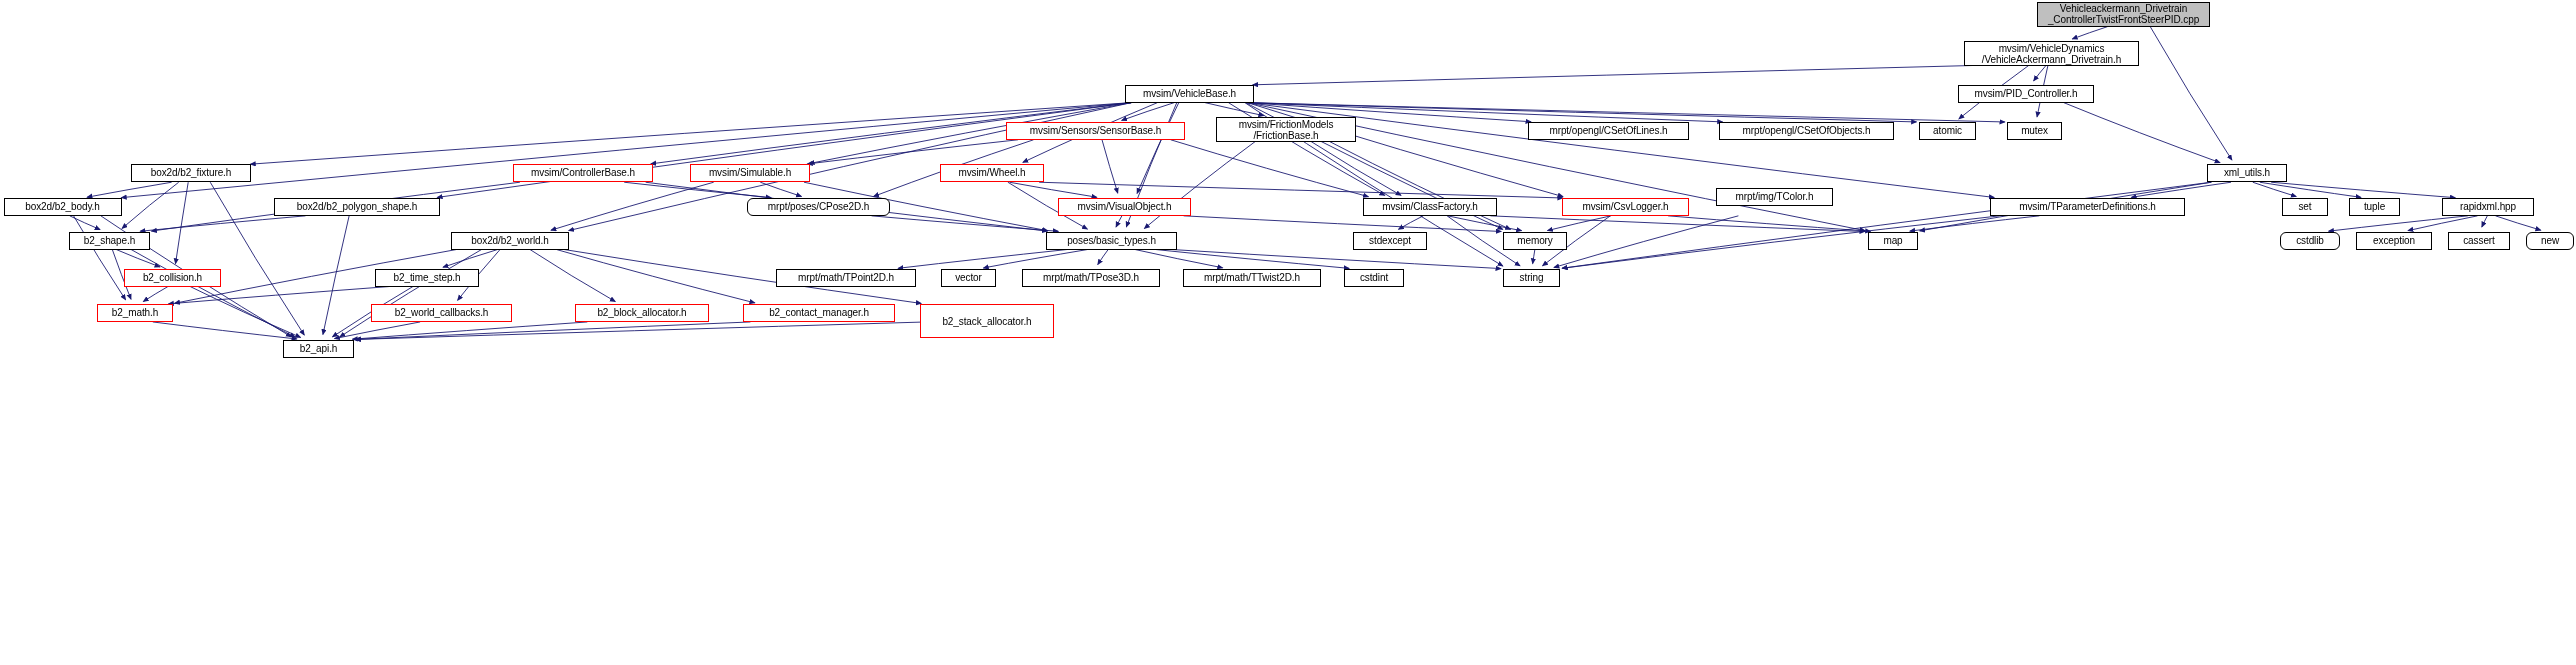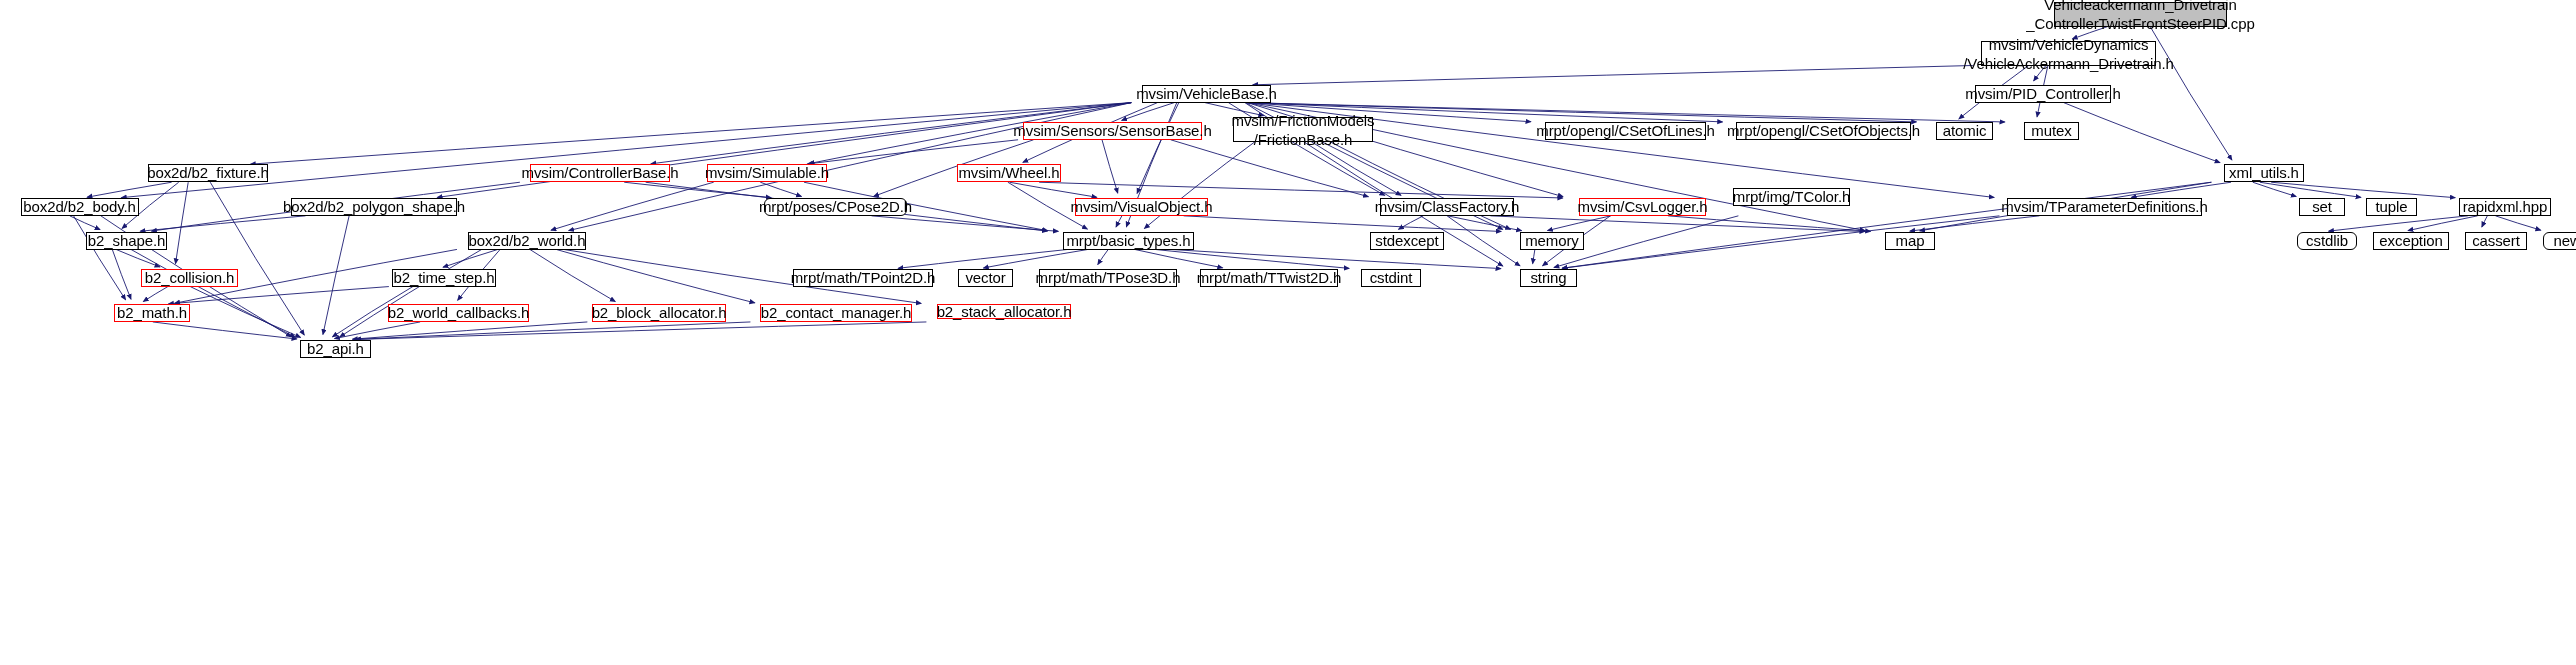--- a/index.html
+++ b/index.html
@@ -22,29 +22,28 @@
     width: 2576px;
     height: 666px;
     pointer-events: none;
   }
   .node {
     position: absolute;
     box-sizing: border-box;
     border: 0.9px solid #000000;
     background: #ffffff;
     color: #000000;
-    font-size: 15px;
-    line-height: 19px;
+    font-size: 10px;
+    line-height: 11px;
     text-align: center;
     display: flex;
     align-items: center;
     justify-content: center;
     white-space: pre;
     letter-spacing: -0.1px;
-    margin-left: 17px;
   }
   .node.red {
     border-color: #ff0000;
   }
   .node.root {
     background: #bfbfbf;
     border-color: #000000;
   }
 </style>
 </head>
@@ -184,36 +183,36 @@
     <div class="node red" style="left: 1058px; top: 198px; width: 133px; height: 17.7px;">mvsim/VisualObject.h</div>
     <div class="node" style="left: 1363px; top: 198px; width: 134px; height: 17.7px;">mvsim/ClassFactory.h</div>
     <div class="node red" style="left: 1562px; top: 198px; width: 127px; height: 17.7px;">mvsim/CsvLogger.h</div>
     <div class="node" style="left: 1716px; top: 188px; width: 117px; height: 17.7px;">mrpt/img/TColor.h</div>
     <div class="node" style="left: 1990px; top: 198px; width: 195px; height: 17.7px;">mvsim/TParameterDefinitions.h</div>
     <div class="node" style="left: 2282px; top: 198px; width: 46px; height: 17.7px;">set</div>
     <div class="node" style="left: 2349px; top: 198px; width: 51px; height: 17.7px;">tuple</div>
     <div class="node" style="left: 2442px; top: 198px; width: 92px; height: 17.7px;">rapidxml.hpp</div>
     <div class="node" style="left: 69px; top: 232px; width: 81px; height: 17.7px;">b2_shape.h</div>
     <div class="node" style="left: 451px; top: 232px; width: 118px; height: 17.7px;">box2d/b2_world.h</div>
-    <div class="node" style="left: 1046px; top: 232px; width: 131px; height: 17.7px;">mrpt/basic_types.h</div>
+    <div class="node" style="left: 1046px; top: 232px; width: 131px; height: 17.7px;">poses/basic_types.h</div>
     <div class="node" style="left: 1353px; top: 232px; width: 74px; height: 17.7px;">stdexcept</div>
     <div class="node" style="left: 1503px; top: 232px; width: 64px; height: 17.7px;">memory</div>
     <div class="node" style="left: 1868px; top: 232px; width: 50px; height: 17.7px;">map</div>
     <div class="node" style="left: 2280px; top: 232px; width: 60px; height: 17.7px; border-radius: 6px;">cstdlib</div>
     <div class="node" style="left: 2356px; top: 232px; width: 76px; height: 17.7px;">exception</div>
     <div class="node" style="left: 2448px; top: 232px; width: 62px; height: 17.7px;">cassert</div>
     <div class="node" style="left: 2526px; top: 232px; width: 48px; height: 17.7px; border-radius: 6px;">new</div>
     <div class="node red" style="left: 124px; top: 269px; width: 97px; height: 17.7px;">b2_collision.h</div>
     <div class="node" style="left: 375px; top: 269px; width: 104px; height: 17.7px;">b2_time_step.h</div>
     <div class="node" style="left: 776px; top: 269px; width: 140px; height: 17.7px;">mrpt/math/TPoint2D.h</div>
     <div class="node" style="left: 941px; top: 269px; width: 55px; height: 17.7px;">vector</div>
     <div class="node" style="left: 1022px; top: 269px; width: 138px; height: 17.7px;">mrpt/math/TPose3D.h</div>
     <div class="node" style="left: 1183px; top: 269px; width: 138px; height: 17.7px;">mrpt/math/TTwist2D.h</div>
     <div class="node" style="left: 1344px; top: 269px; width: 60px; height: 17.7px;">cstdint</div>
     <div class="node" style="left: 1503px; top: 269px; width: 57px; height: 17.7px;">string</div>
     <div class="node red" style="left: 97px; top: 304px; width: 76px; height: 17.7px;">b2_math.h</div>
     <div class="node red" style="left: 371px; top: 304px; width: 141px; height: 17.7px;">b2_world_callbacks.h</div>
     <div class="node red" style="left: 575px; top: 304px; width: 134px; height: 17.7px;">b2_block_allocator.h</div>
     <div class="node red" style="left: 743px; top: 304px; width: 152px; height: 17.7px;">b2_contact_manager.h</div>
-    <div class="node red" style="left: 920px; top: 304px; width: 134px; height: 15px;">b2_stack_allocator.h</div>
+    <div class="node red" style="left: 920px; top: 304px; width: 134px; height: 34px;">b2_stack_allocator.h</div>
     <div class="node" style="left: 283px; top: 340px; width: 71px; height: 17.7px;">b2_api.h</div>
   </div>
 
 
 </body></html>

